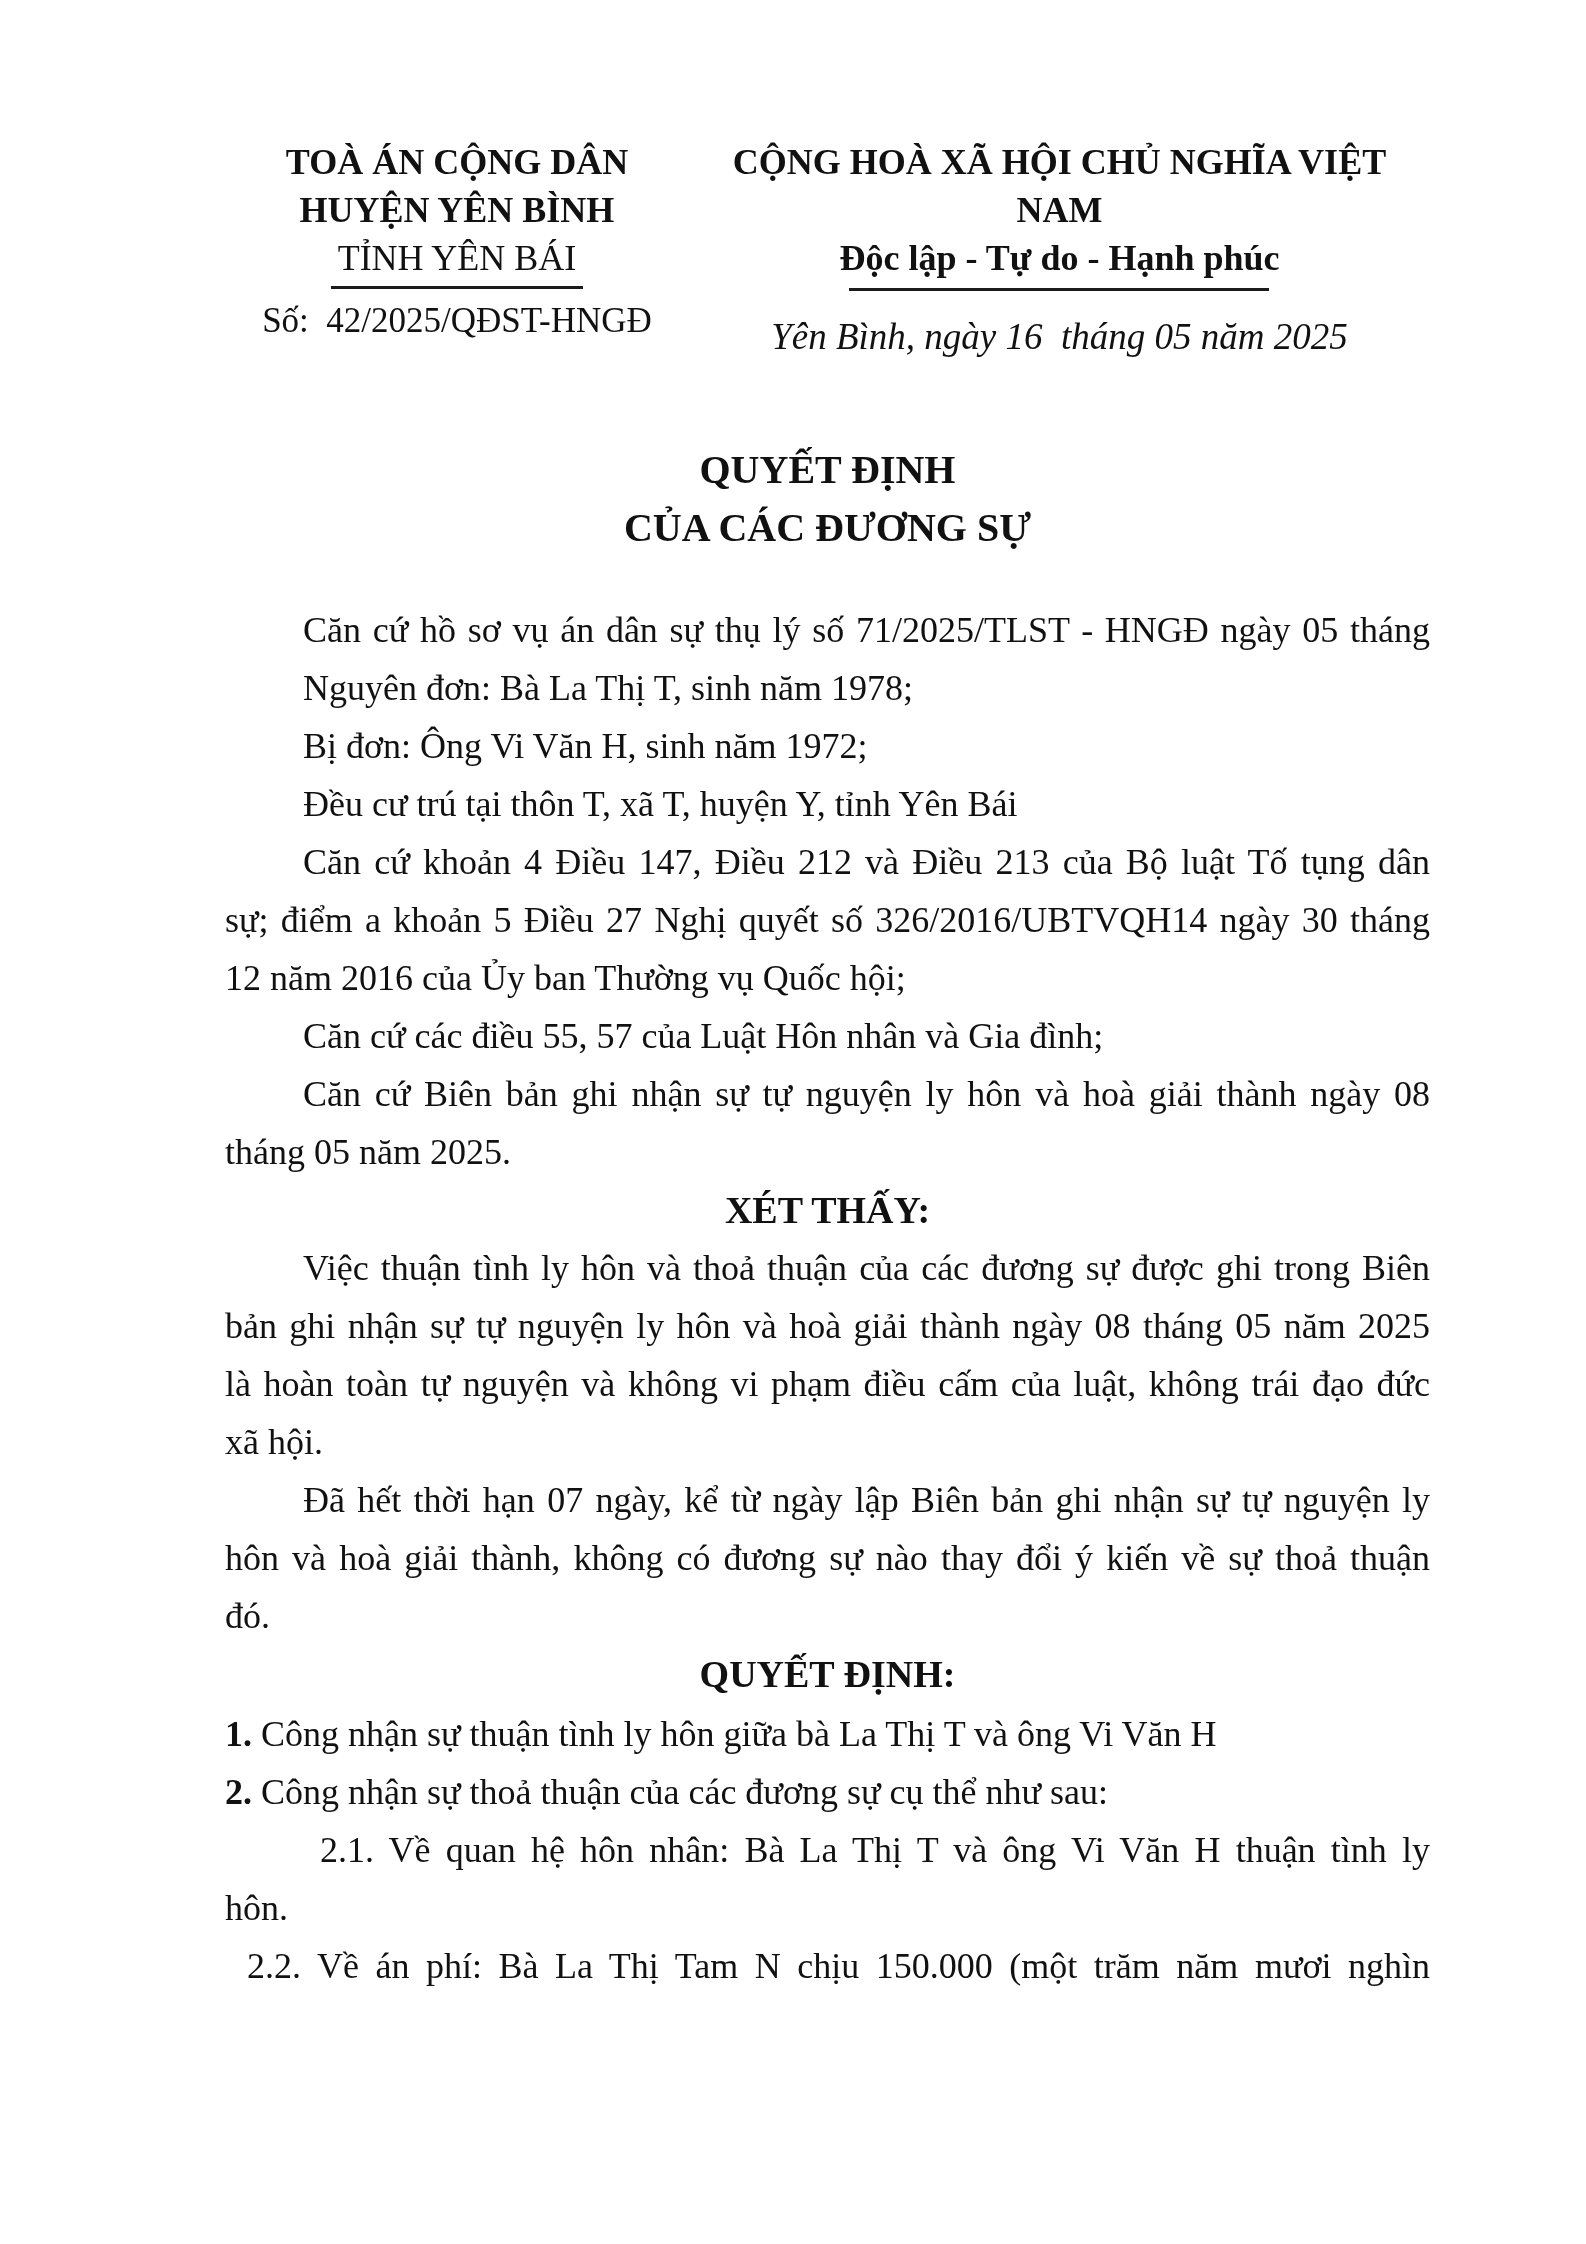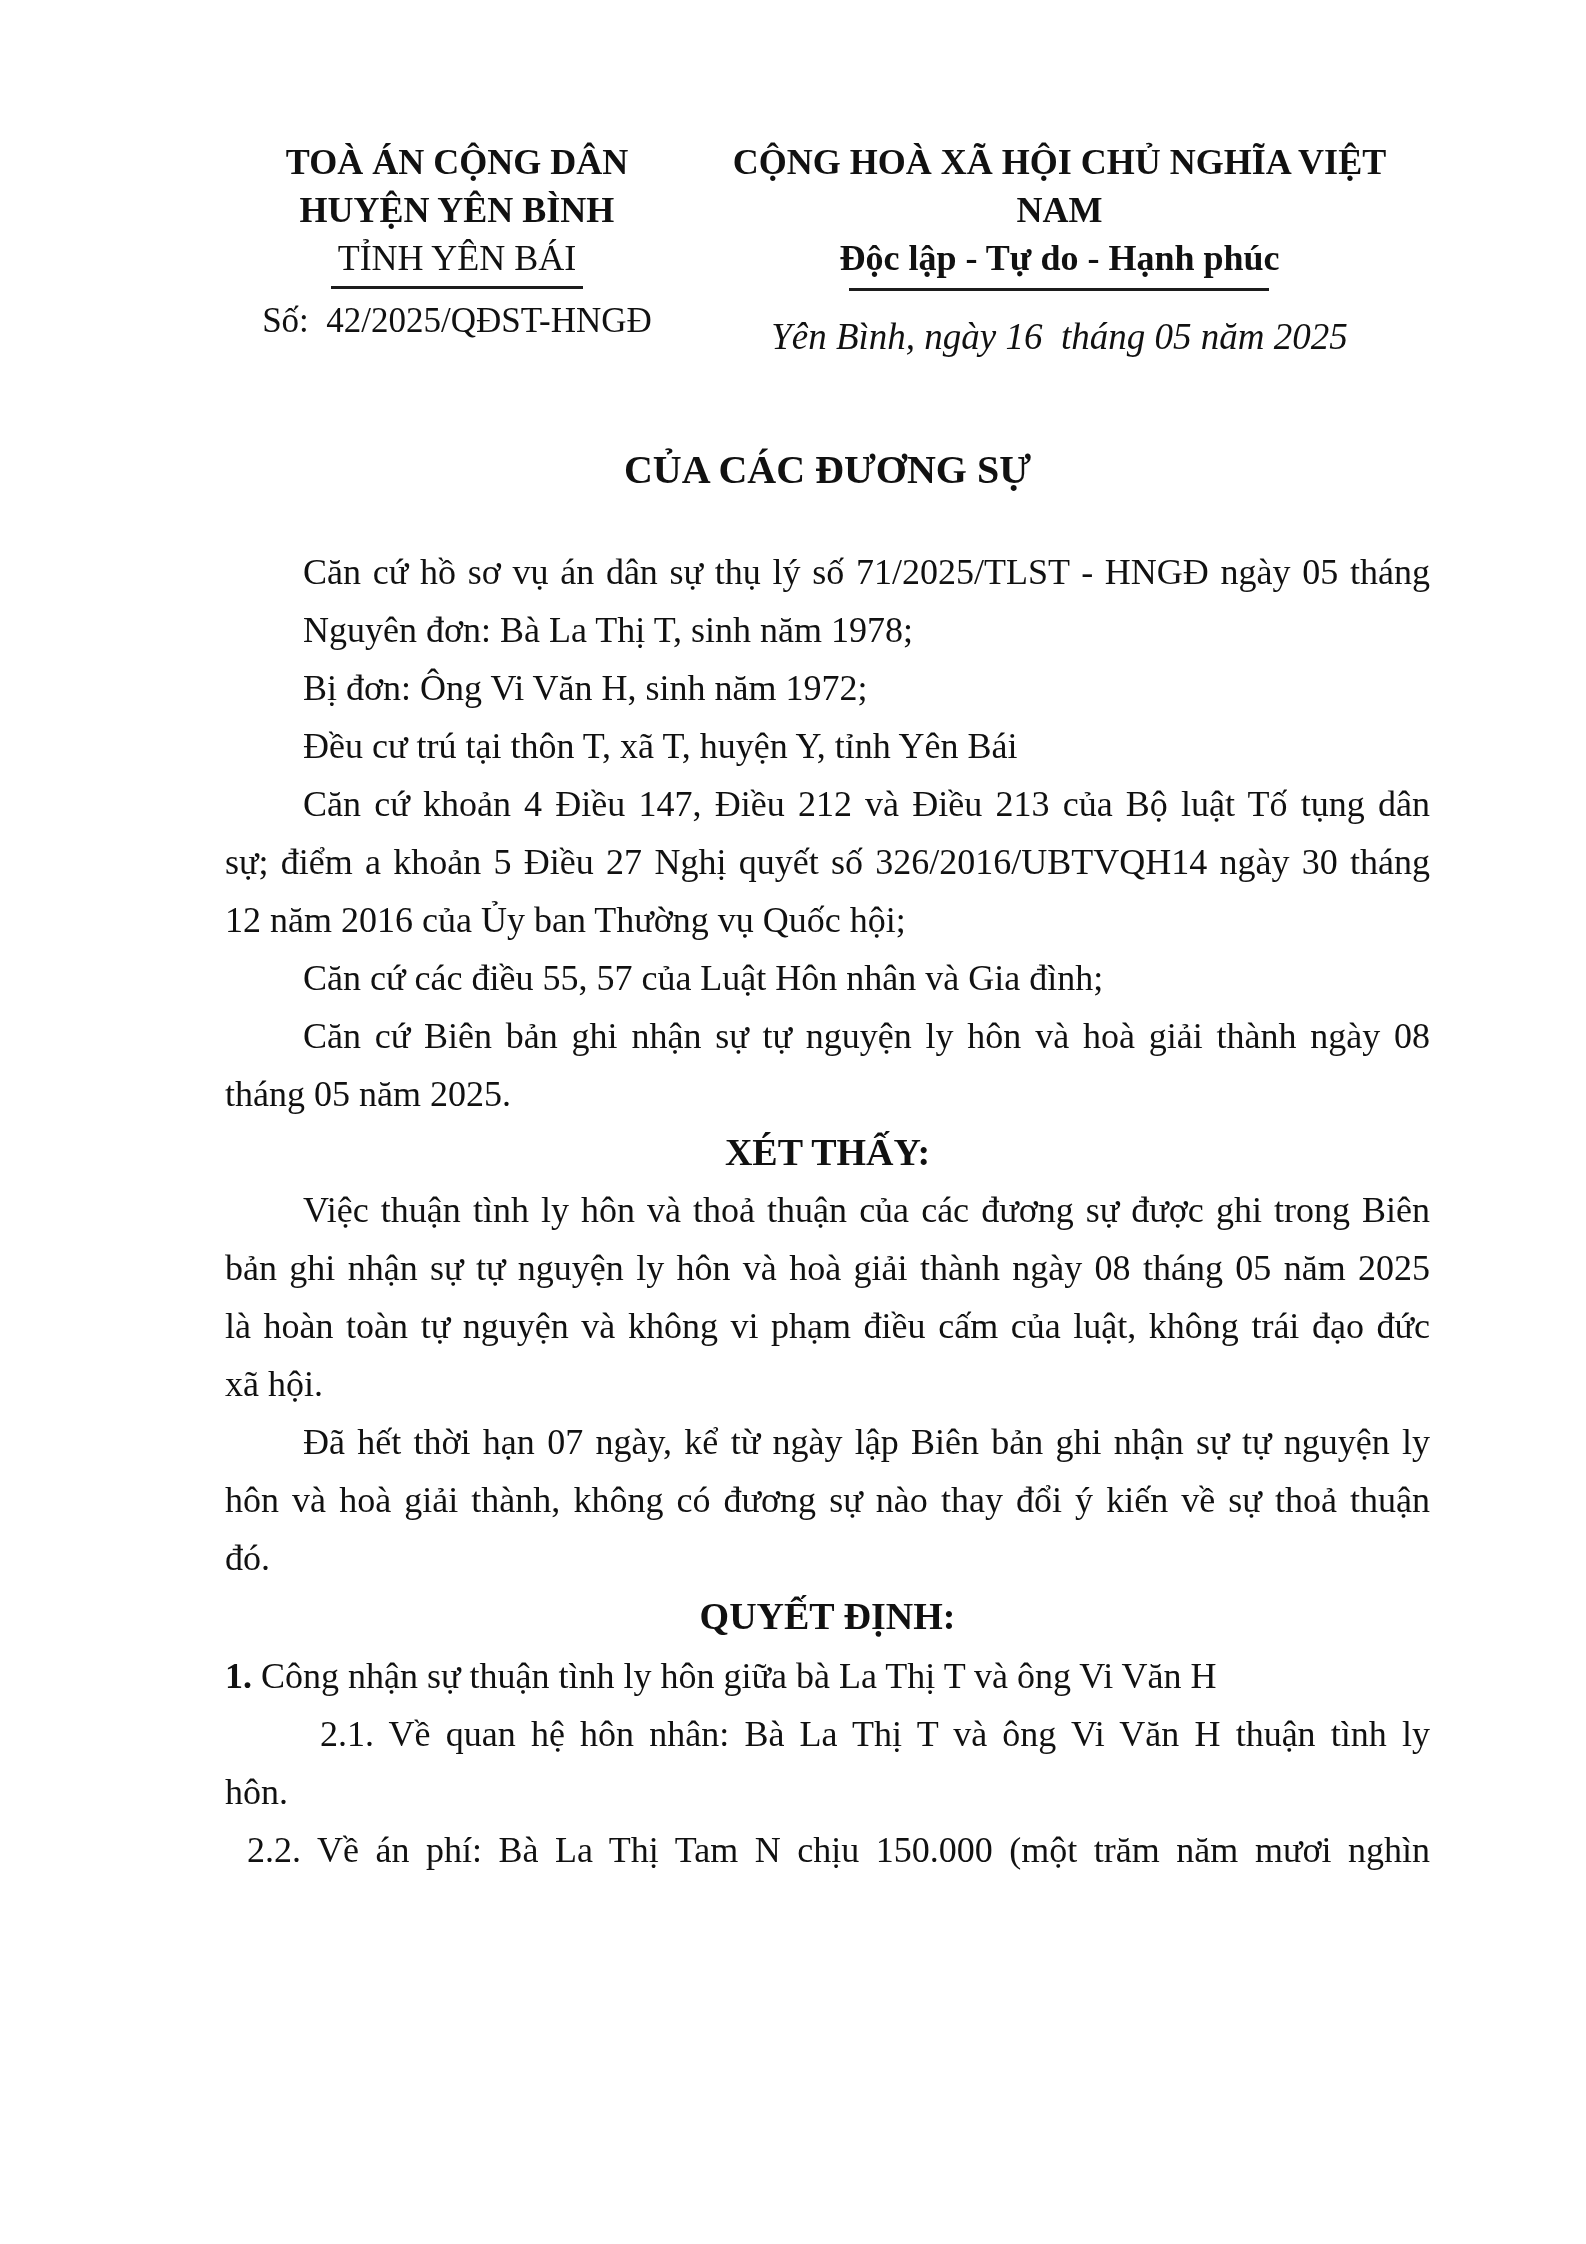--- a/index.html
+++ b/index.html
@@ -57,20 +57,21 @@
     </div>
     <div class="header-right">
       <div class="h-line bold">CỘNG HOÀ XÃ HỘI CHỦ NGHĨA VIỆT NAM</div>
       <div class="h-line bold">Độc lập - Tự do - Hạnh phúc</div>
       <div class="rule rule-right"></div>
       <div class="h-line date-line italic pre">Yên Bình, ngày 16  tháng 05 năm 2025</div>
     </div>
   </div>
 
   <div class="title">
+    <div class="title-line">QUYẾT ĐỊNH</div>
     <div class="title-line">CỦA CÁC ĐƯƠNG SỰ</div>
   </div>
 
   <div class="body-text" id="body-lines">
       <div class="line ind1 just">Căn cứ  hồ sơ vụ án dân sự thụ lý số 71/2025/TLST - HNGĐ ngày 05 tháng</div>
       <div class="line ind1">Nguyên đơn: Bà La Thị T, sinh năm 1978;</div>
       <div class="line ind1">Bị đơn: Ông Vi Văn H, sinh năm 1972;</div>
       <div class="line ind1">Đều cư trú tại thôn T, xã T, huyện Y, tỉnh Yên Bái</div>
       <div class="line ind1 just">Căn cứ khoản 4 Điều 147, Điều 212 và Điều 213 của Bộ luật Tố tụng dân</div>
       <div class="line just">sự; điểm a khoản 5 Điều 27 Nghị quyết số 326/2016/UBTVQH14 ngày 30 tháng</div>
@@ -81,18 +82,19 @@
       <div class="line center bold heading">XÉT THẤY:</div>
       <div class="line ind1 just">Việc thuận tình ly hôn và thoả thuận của các đương sự được ghi trong Biên</div>
       <div class="line just">bản ghi nhận sự tự nguyện ly hôn và hoà giải thành ngày 08 tháng 05 năm 2025</div>
       <div class="line just">là hoàn toàn tự nguyện và không vi phạm điều cấm của luật, không trái đạo đức</div>
       <div class="line">xã hội.</div>
       <div class="line ind1 just">Đã hết thời hạn 07 ngày, kể từ ngày lập Biên bản ghi nhận sự tự nguyện ly</div>
       <div class="line just">hôn và hoà giải thành, không có đương sự nào thay đổi ý kiến về sự thoả thuận</div>
       <div class="line">đó.</div>
       <div class="line center bold heading heading-spaced">QUYẾT ĐỊNH:</div>
       <div class="line"><span class="bold">1.</span><span> Công nhận sự thuận tình ly hôn giữa bà La Thị T và ông Vi Văn H</span></div>
+      <div class="line"><span class="bold">2.</span><span> Công nhận sự thoả thuận của các đương sự cụ thể như sau:</span></div>
       <div class="line ind-lg just">2.1. Về quan hệ hôn nhân: Bà La Thị T và ông Vi Văn H thuận tình ly</div>
       <div class="line">hôn.</div>
       <div class="line ind-sm just">2.2. Về án phí: Bà La Thị Tam N chịu 150.000 (một trăm năm mươi nghìn</div>
     </div>
 
 </div>
 
 </body></html>

